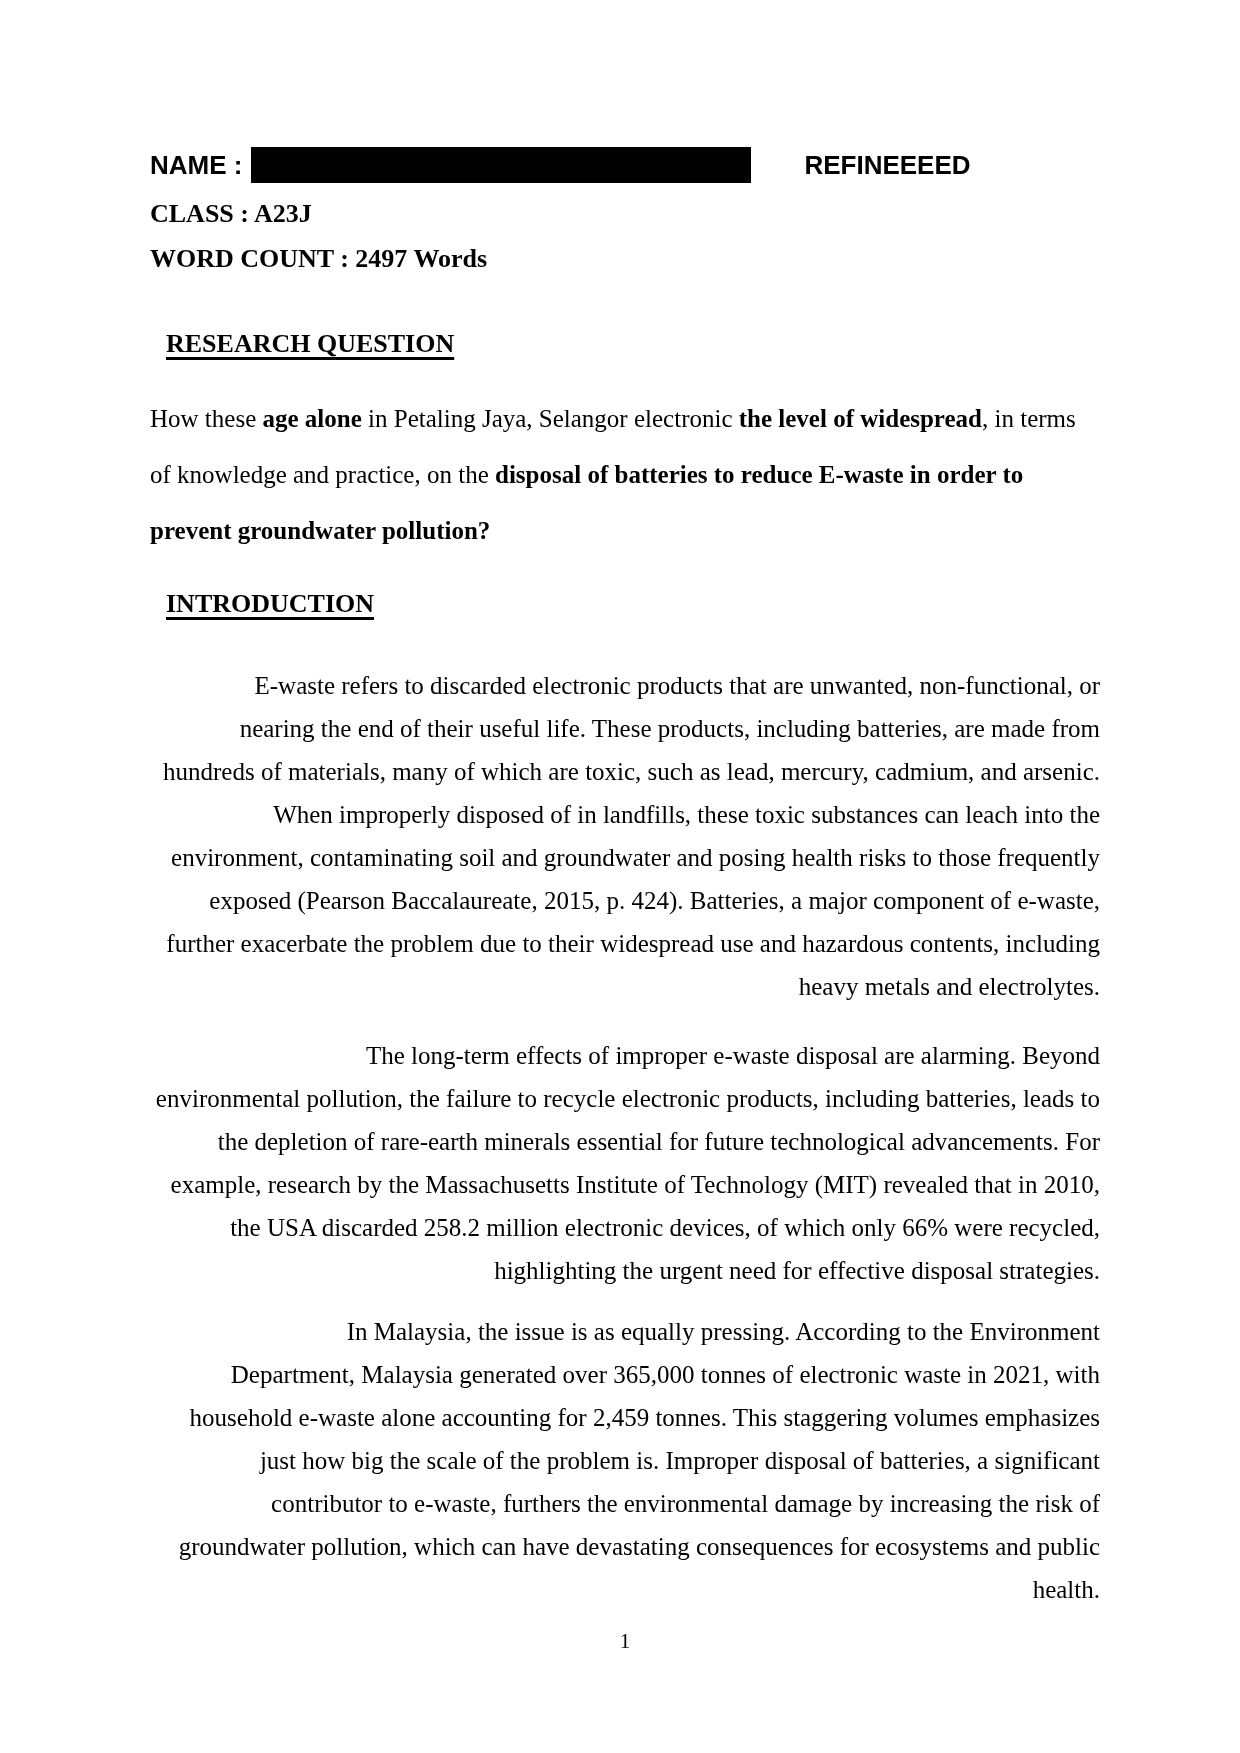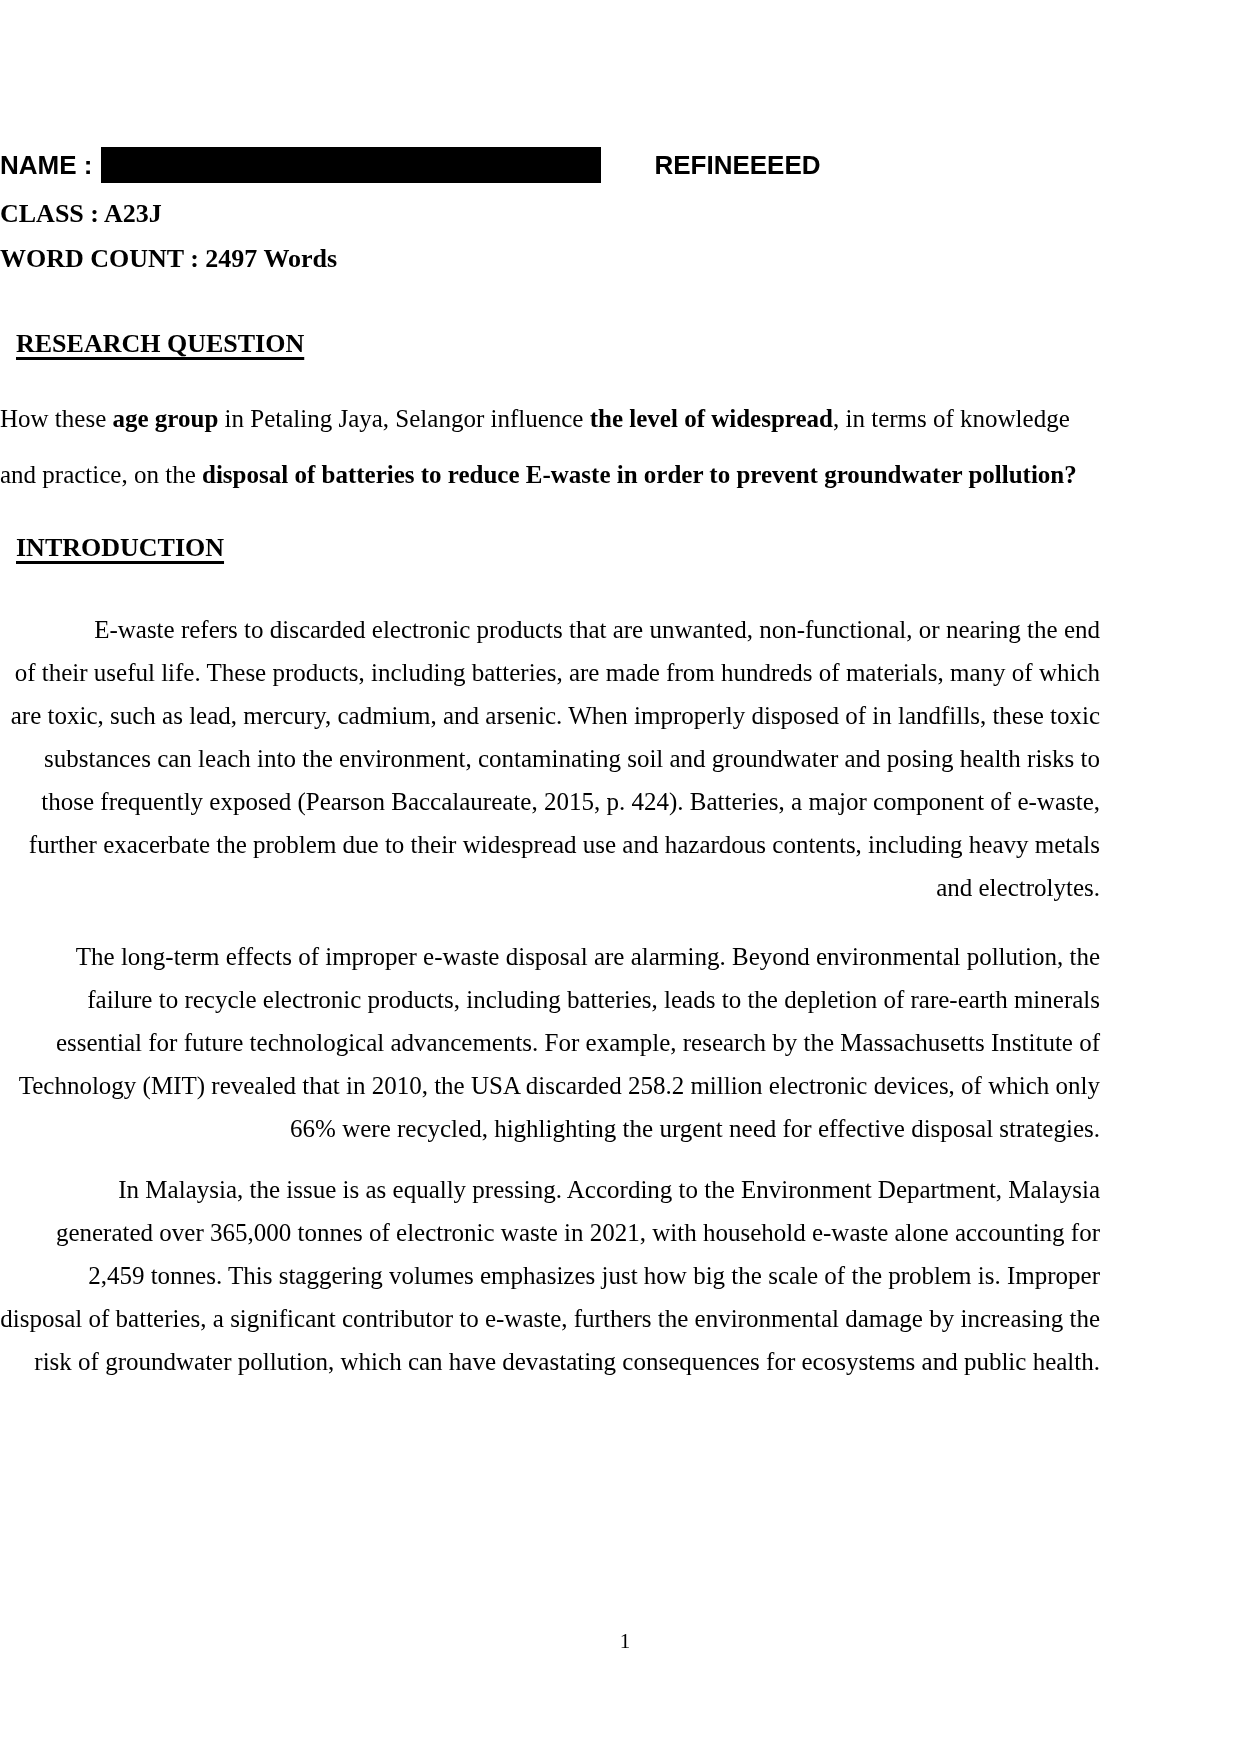--- a/index.html
+++ b/index.html
@@ -9,20 +9,21 @@
     width: 1240px;
     height: 1753px;
     margin: 0 auto;
     background: #ffffff;
     color: #000000;
     font-family: "Liberation Serif", serif;
     overflow: hidden;
     box-sizing: border-box;
   }
   .content {
+    padding-left: 150px;
     padding-right: 140px;
   }
   
   .header-row {
     display: flex;
     align-items: center;
     margin-top: 145px;
     height: 40px;
     font-family: "Liberation Sans", sans-serif;
     font-weight: bold;
@@ -97,21 +98,21 @@
       <span class="name-label">NAME :</span>
       <span class="redaction"></span>
       <span class="watermark">REFINEEEED</span>
     </div>
 
     <p class="meta-line">CLASS : A23J</p>
     <p class="meta-line">WORD COUNT : 2497 Words</p>
 
     <h2 class="section-heading" id="rq-heading">RESEARCH QUESTION</h2>
 
-    <p class="rq"><span>How these </span><b>age group</b><span> in Petaling Jaya, Selangor influence </span><b>the level of widespread</b><span>, in terms of knowledge and practice, on the </span><b>disposal of batteries to reduce E-waste in order to prevent groundwater pollution?</b></p>
+    <p class="rq"><span>How these </span><b>age alone</b><span> in Petaling Jaya, Selangor electronic </span><b>the level of widespread</b><span>, in terms of knowledge and practice, on the </span><b>disposal of batteries to reduce E-waste in order to prevent groundwater pollution?</b></p>
 
     <h2 class="section-heading" id="intro-heading">INTRODUCTION</h2>
 
     <p class="body-para" id="p1">E-waste refers to discarded electronic products that are unwanted, non-functional, or nearing the end of their useful life. These products, including batteries, are made from hundreds of materials, many of which are toxic, such as lead, mercury, cadmium, and arsenic. When improperly disposed of in landfills, these toxic substances can leach into the environment, contaminating soil and groundwater and posing health risks to those frequently exposed (Pearson Baccalaureate, 2015, p. 424). Batteries, a major component of e-waste, further exacerbate the problem due to their widespread use and hazardous contents, including heavy metals and electrolytes.</p>
     <p class="body-para" id="p2">The long-term effects of improper e-waste disposal are alarming. Beyond environmental pollution, the failure to recycle electronic products, including batteries, leads to the depletion of rare-earth minerals essential for future technological advancements. For example, research by the Massachusetts Institute of Technology (MIT) revealed that in 2010, the USA discarded 258.2 million electronic devices, of which only 66% were recycled, highlighting the urgent need for effective disposal strategies.</p>
     <p class="body-para" id="p3">In Malaysia, the issue is as equally pressing. According to the Environment Department, Malaysia generated over 365,000 tonnes of electronic waste in 2021, with household e-waste alone accounting for 2,459 tonnes. This staggering volumes emphasizes just how big the scale of the problem is. Improper disposal of batteries, a significant contributor to e-waste, furthers the environmental damage by increasing the risk of groundwater pollution, which can have devastating consequences for ecosystems and public health.</p>
 
   </div>
 
   <div class="page-number">1</div>

